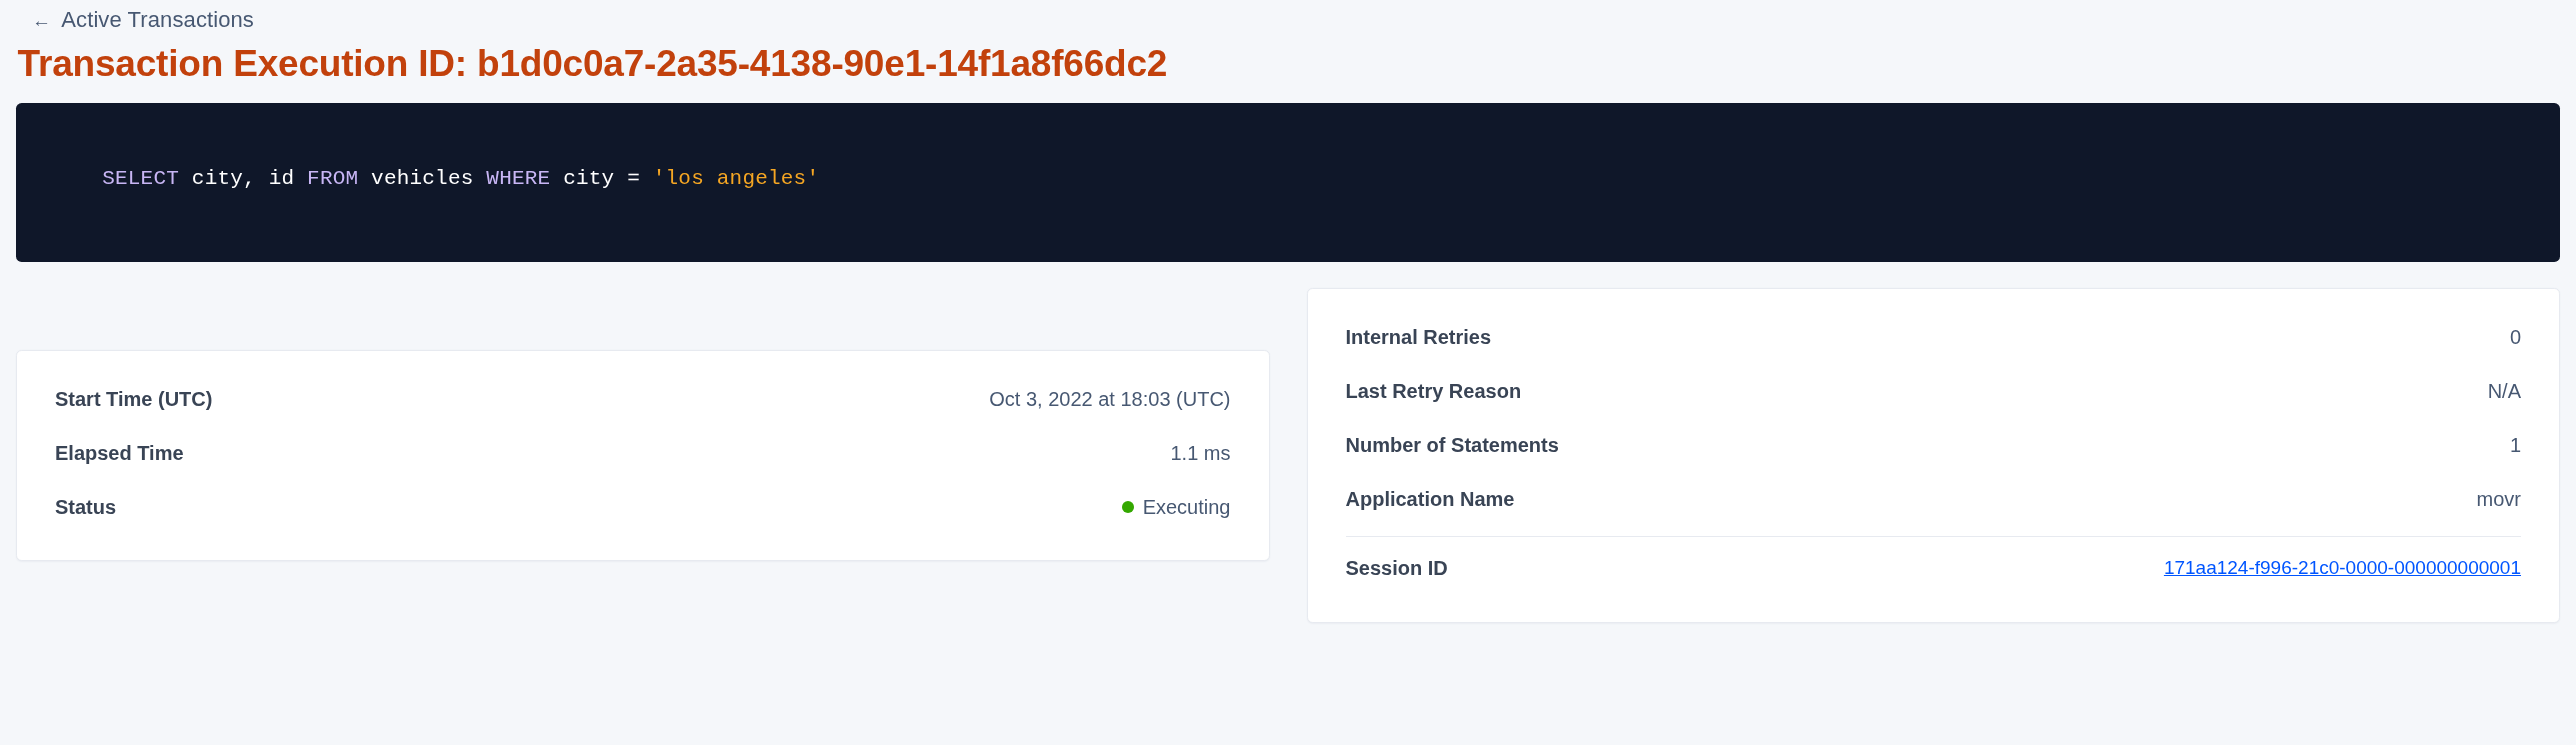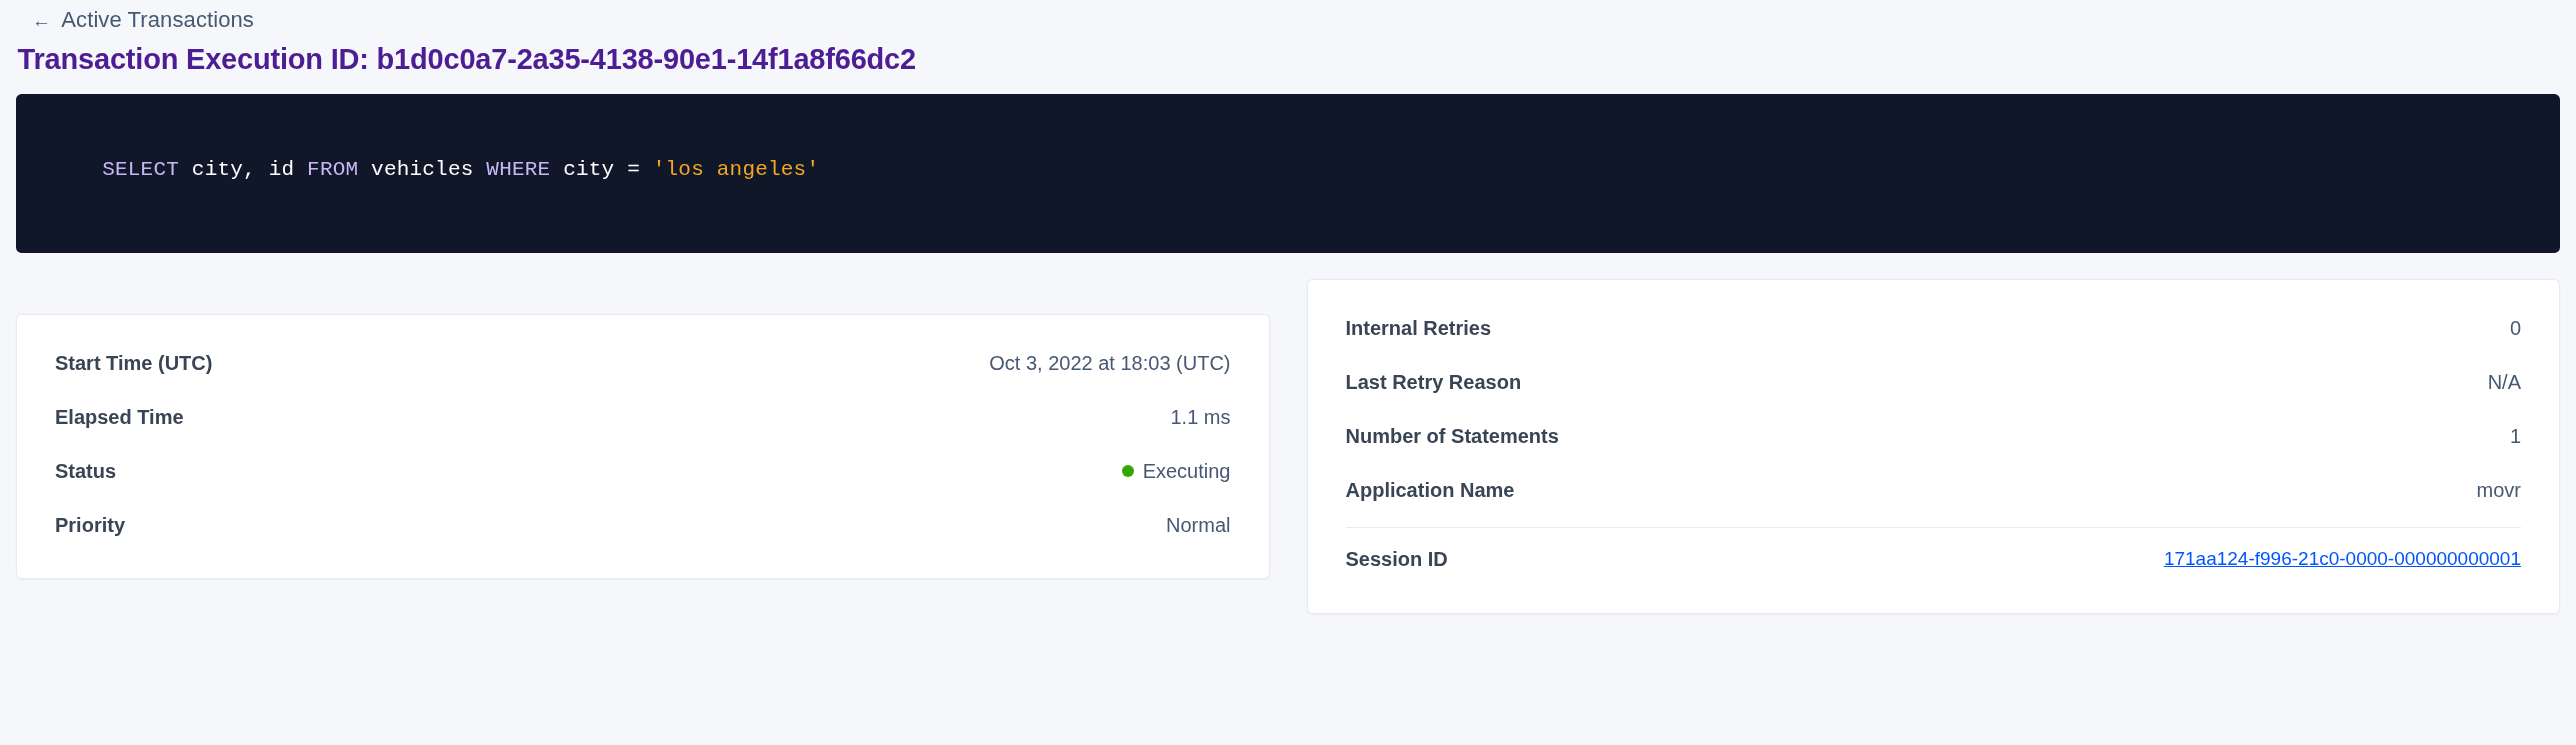--- a/index.html
+++ b/index.html
@@ -36,23 +36,23 @@
     display: inline-block;
   }
   .breadcrumb-label {
     font-size: 22px;
     color: #475872;
     letter-spacing: 0.1px;
   }
 
   
   .page-title {
-    font-size: 29px;
+    font-size: 37px;
     font-weight: bold;
-    color: #4c1d95;
+    color: #c2410c;
     letter-spacing: -0.2px;
     padding: 11px 0 0 1.6px;
     white-space: nowrap;
   }
 
   
   .code-block {
     margin-top: 17.5px;
     height: 159px;
     background: #0f1729;
@@ -156,24 +156,20 @@
         <span class="row-label">Elapsed Time</span>
         <span class="row-value">1.1 ms</span>
       </div>
       <div class="row">
         <span class="row-label">Status</span>
         <span class="status-value">
           <span class="status-dot"></span>
           <span class="row-value">Executing</span>
         </span>
       </div>
-      <div class="row">
-        <span class="row-label">Priority</span>
-        <span class="row-value">Normal</span>
-      </div>
     </div>
 
     <div class="card card-right">
       <div class="row">
         <span class="row-label">Internal Retries</span>
         <span class="row-value">0</span>
       </div>
       <div class="row">
         <span class="row-label">Last Retry Reason</span>
         <span class="row-value">N/A</span>

